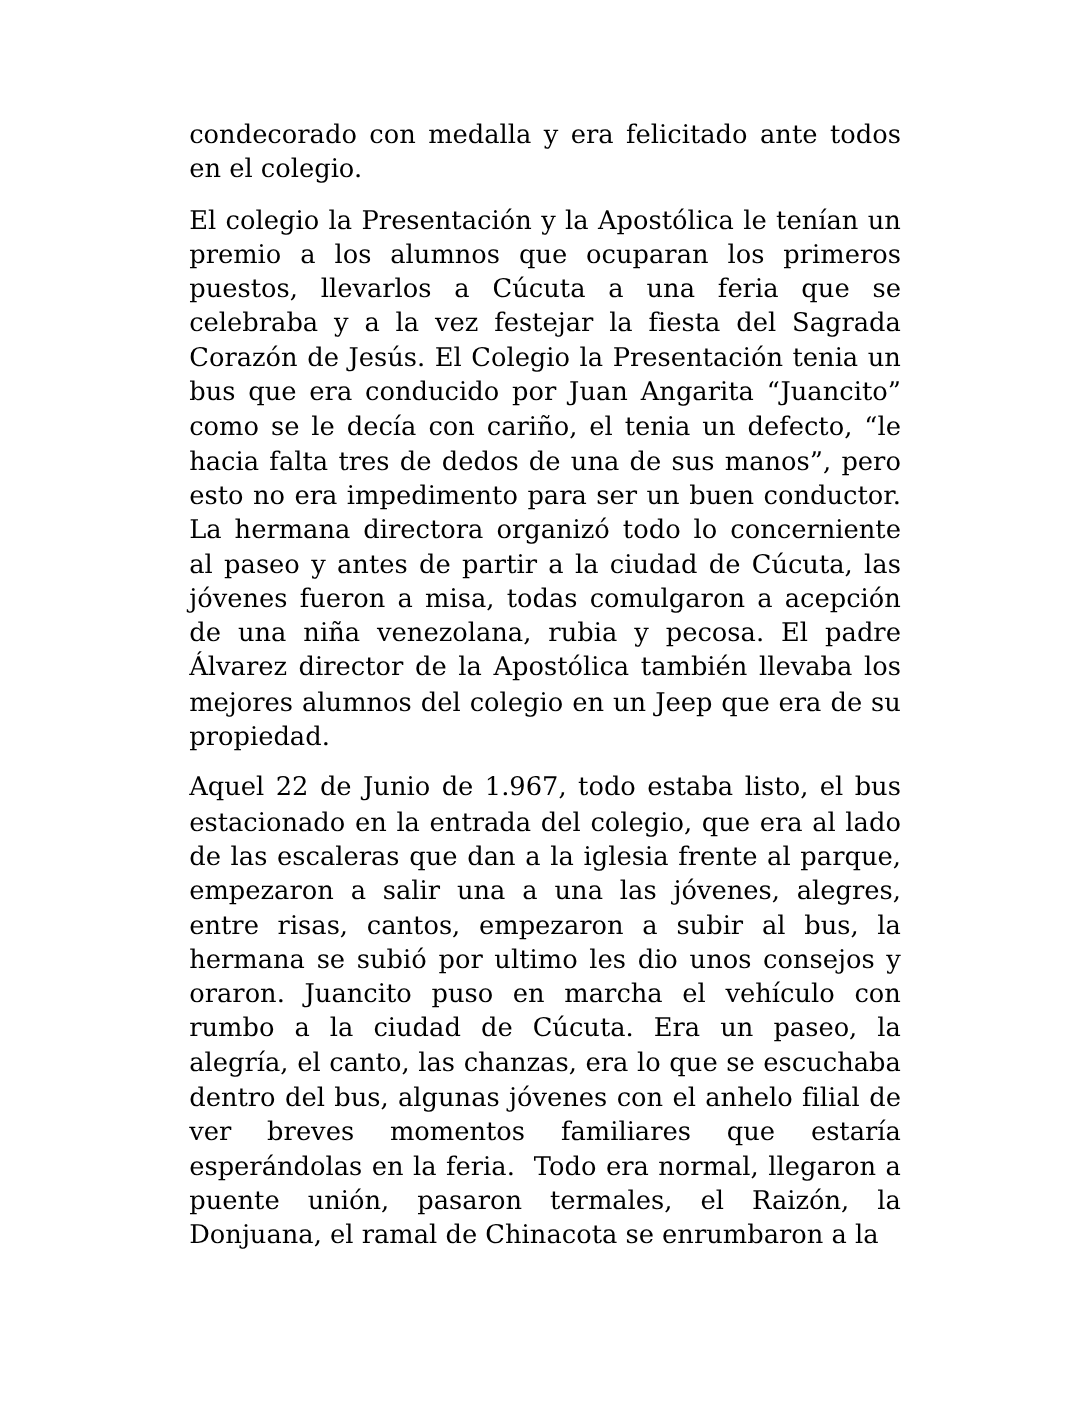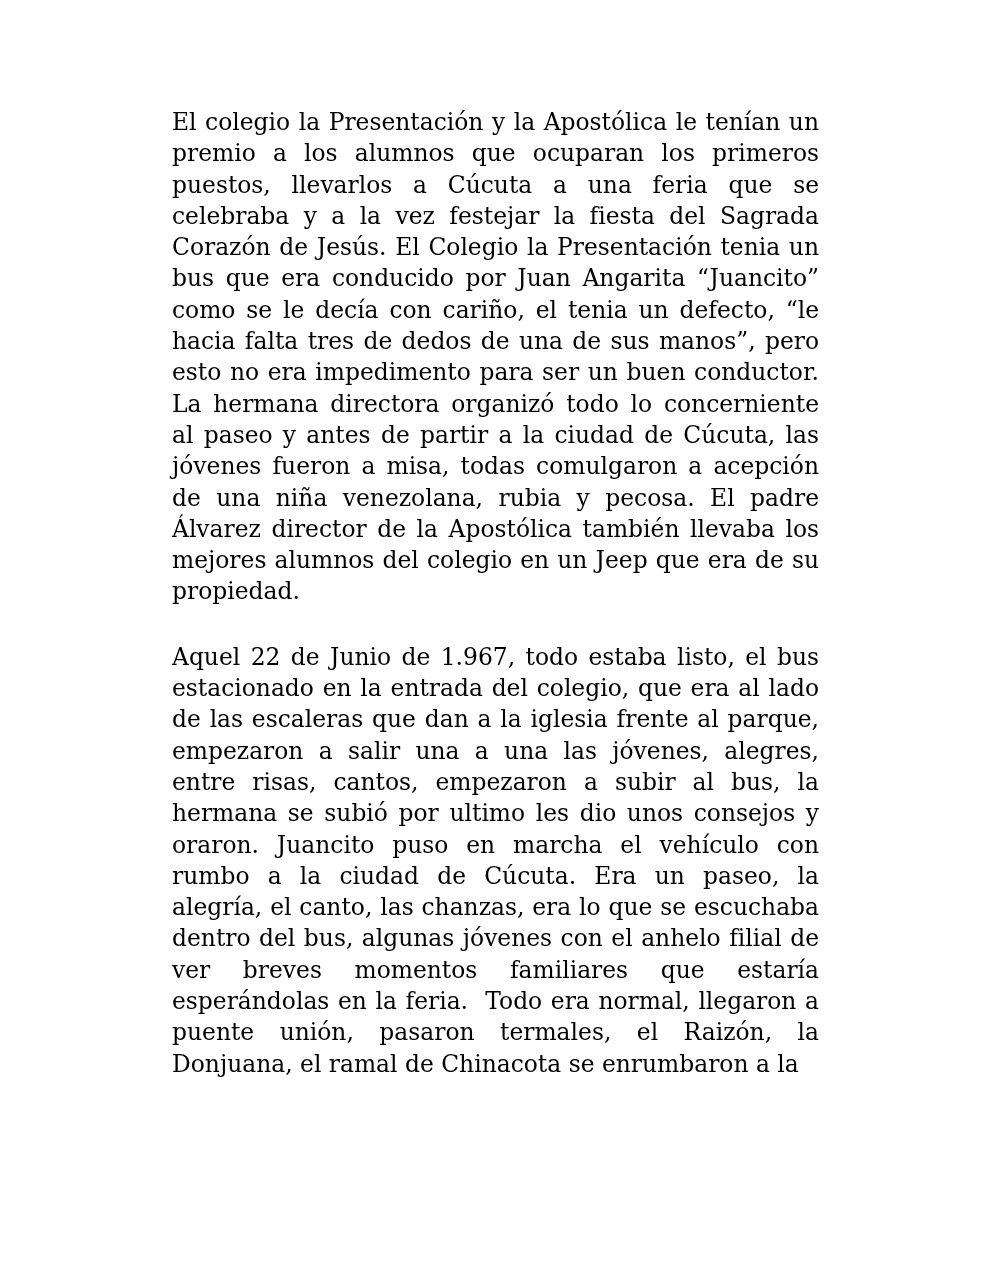--- a/index.html
+++ b/index.html
@@ -49,28 +49,29 @@
     letter-spacing: 0px;
     white-space: pre-wrap;
   }
 
   
   .paragraph:last-child {
     text-align-last: left;
   }
 
   .paragraph + .paragraph {
-    margin-top: 34px;
+    margin-top: 15px;
   }
 </style>
 </head>
 <body>
 
 <div class="page">
   <div class="text-column">
 
+    <p class="paragraph">condecorado con medalla y era felicitado ante todos en el colegio.</p>
 
     <p class="paragraph">El colegio la Presentación y la Apostólica le tenían un premio a los alumnos que ocuparan los primeros puestos, llevarlos a Cúcuta a una feria que se celebraba y a la vez festejar la fiesta del Sagrada Corazón de Jesús. El Colegio la Presentación tenia un bus que era conducido por Juan Angarita “Juancito” como se le decía con cariño, el tenia un defecto, “le hacia falta tres de dedos de una de sus manos”, pero esto no era impedimento para ser un buen conductor. La hermana directora organizó todo lo concerniente al paseo y antes de partir a la ciudad de Cúcuta, las jóvenes fueron a misa, todas comulgaron a acepción de una niña venezolana, rubia y pecosa. El padre Álvarez director de la Apostólica también llevaba los mejores alumnos del colegio en un Jeep que era de su propiedad.</p>
 
     <p class="paragraph">Aquel 22 de Junio de 1.967, todo estaba listo, el bus estacionado en la entrada del colegio, que era al lado de las escaleras que dan a la iglesia frente al parque, empezaron a salir una a una las jóvenes, alegres, entre risas, cantos, empezaron a subir al bus, la hermana se subió por ultimo les dio unos consejos y oraron. Juancito puso en marcha el vehículo con rumbo a la ciudad de Cúcuta. Era un paseo, la alegría, el canto, las chanzas, era lo que se escuchaba dentro del bus, algunas jóvenes con el anhelo filial de ver breves momentos familiares que estaría esperándolas en la feria.  Todo era normal, llegaron a puente unión, pasaron termales, el Raizón, la Donjuana, el ramal de Chinacota se enrumbaron a la</p>
 
   </div>
 </div>
 
 </body></html>

